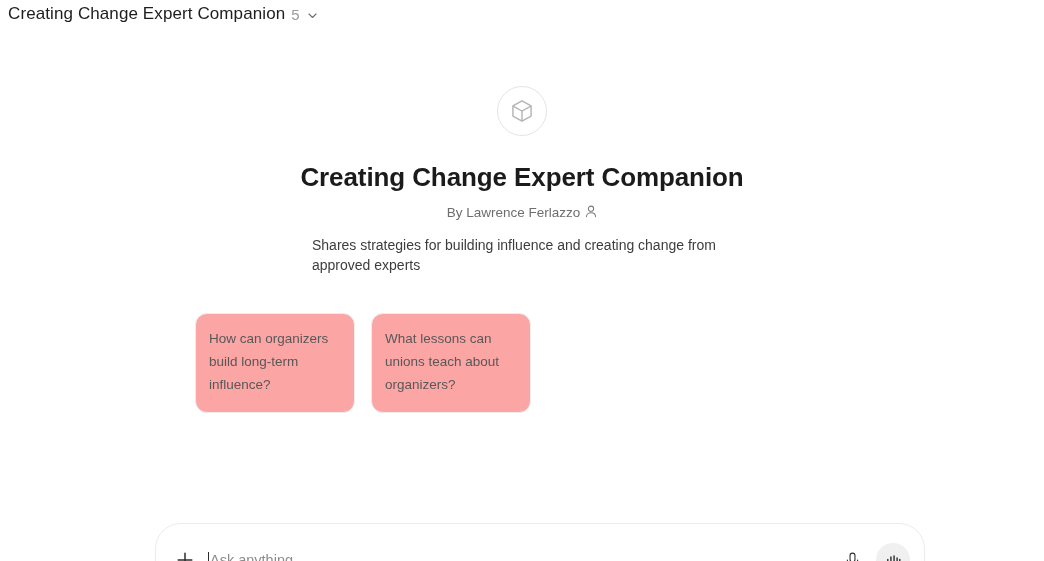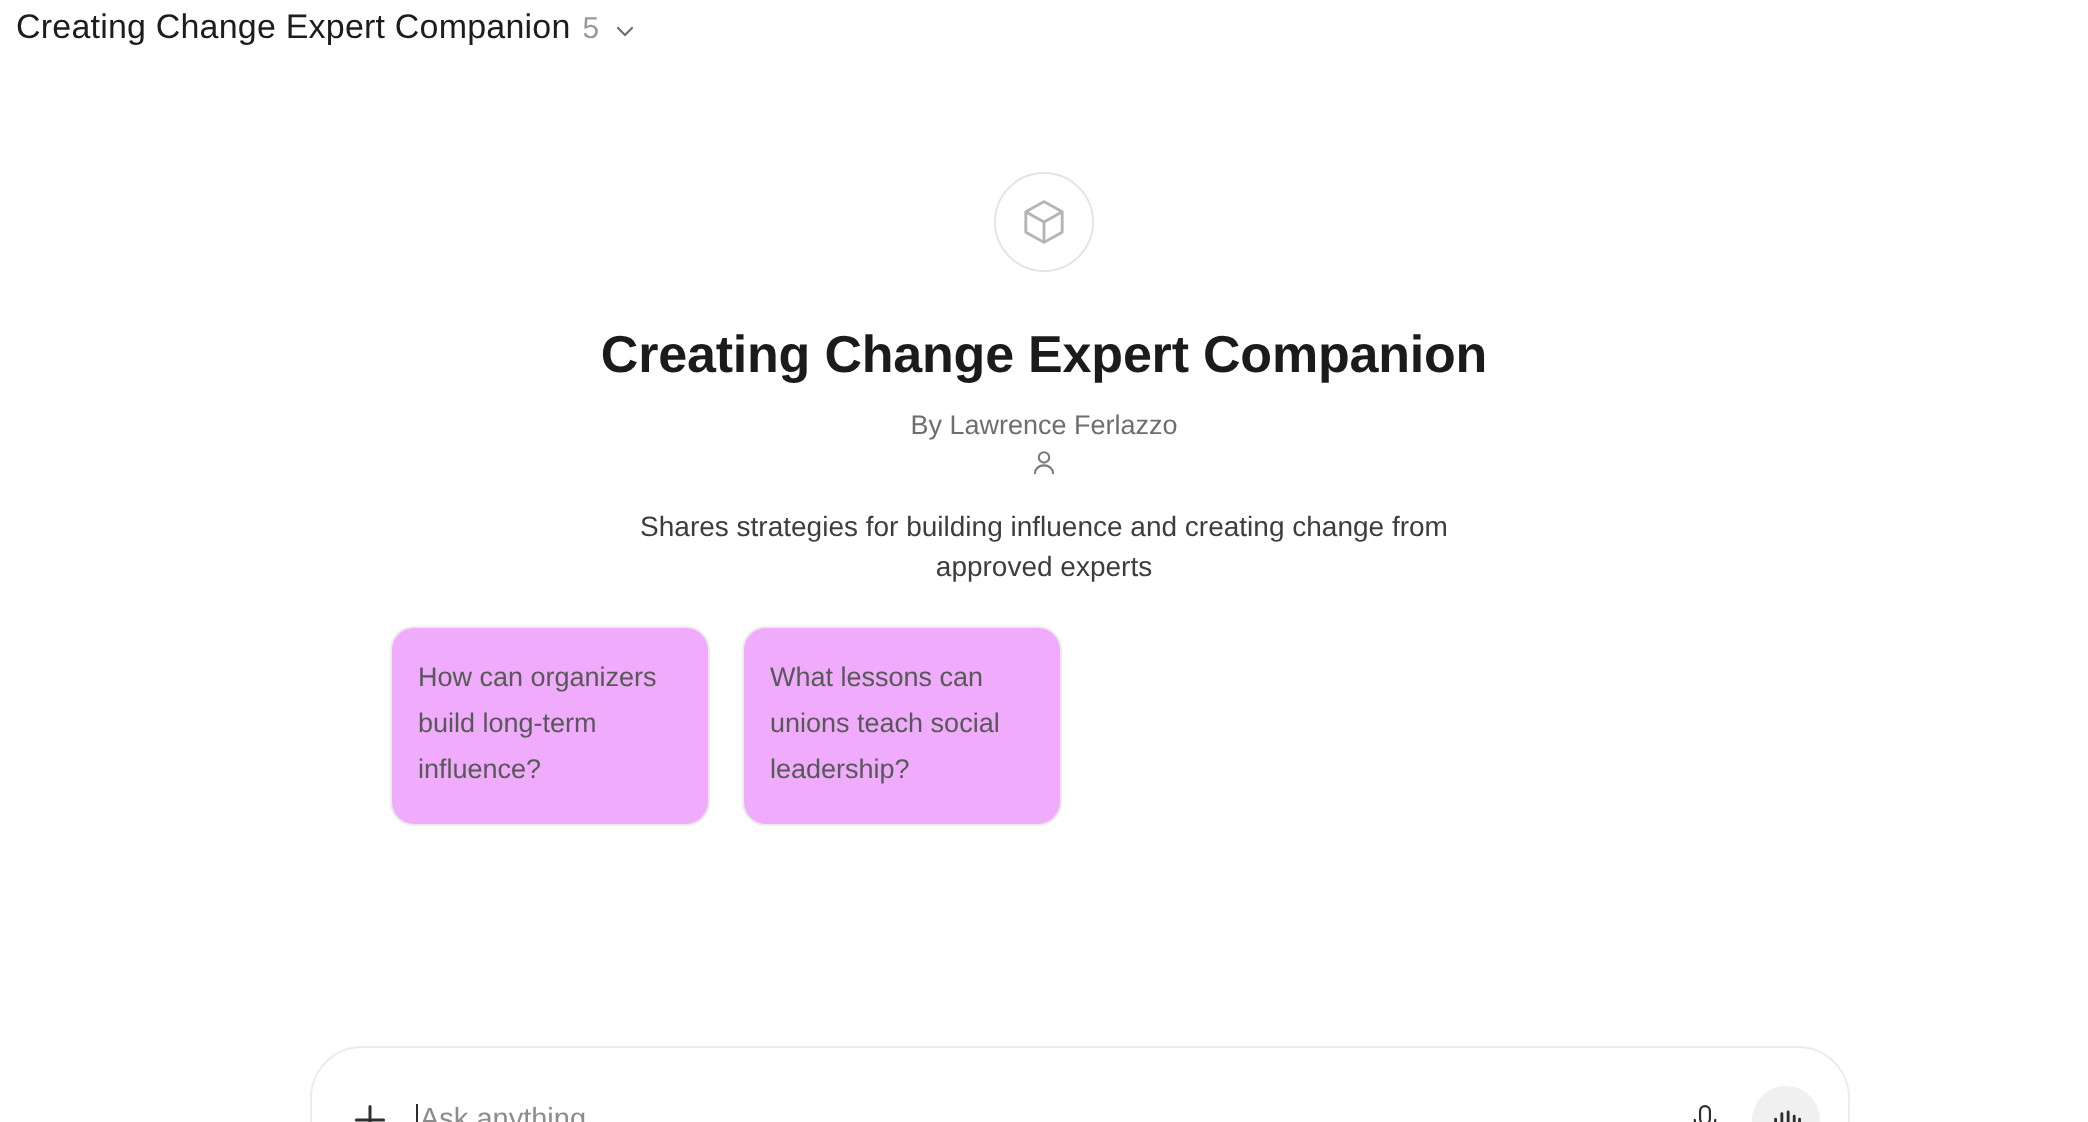--- a/index.html
+++ b/index.html
@@ -73,52 +73,51 @@
     font-size: 26px;
     font-weight: bold;
     color: #1b1b1b;
     letter-spacing: -0.1px;
     line-height: 1.1;
   }
 
   .byline {
     margin-top: 13px;
     display: flex;
-    align-items: center;
+    align-items: flex-start;
     gap: 5px;
     font-size: 13.5px;
     color: #6e6e6e;
-    flex-direction: column;
   }
   .person-icon { width: 12px; height: 13px; display: block; }
 
   .hero-desc {
     margin-top: 15px;
     width: 420px;
-    text-align: center;
+    text-align: left;
     font-size: 14px;
     line-height: 20px;
     color: #3d3d3d;
   }
 
   
   .cards {
     position: absolute;
     top: 313px;
     left: 195px;
     width: 690px;
     display: flex;
     gap: 16px;
   }
   .card {
     width: 160px;
     height: 100px;
     border: 1px solid #ececec;
     border-radius: 12px;
-    background: #f0abfc;
+    background: #fca5a5;
     padding: 13px 12px 0 13px;
     font-size: 13.5px;
     line-height: 23px;
     color: #585858;
     cursor: pointer;
     overflow: hidden;
   }
 
   
   .composer {
@@ -218,21 +217,21 @@
           <path d="M1.5 11.6C1.5 9.3 3.5 7.7 6 7.7C8.5 7.7 10.5 9.3 10.5 11.6" stroke="#7b7b7b" stroke-width="1.05" stroke-linecap="round"></path>
         </svg>
       </span>
     </div>
 
     <div class="hero-desc">Shares strategies for building influence and creating change from approved experts</div>
   </div>
 
   <div class="cards">
     <div class="card">How can organizers build long-term influence?</div>
-    <div class="card">What lessons can unions teach social leadership?</div>
+    <div class="card">What lessons can unions teach about organizers?</div>
   </div>
 
   <div class="composer">
 
     <div class="plus-btn">
       <svg width="22" height="22" viewBox="0 0 22 22" fill="none">
         <path d="M11 4.2V17.8M4.2 11H17.8" stroke="#2e2e2e" stroke-width="1.5" stroke-linecap="round"></path>
       </svg>
     </div>
 

